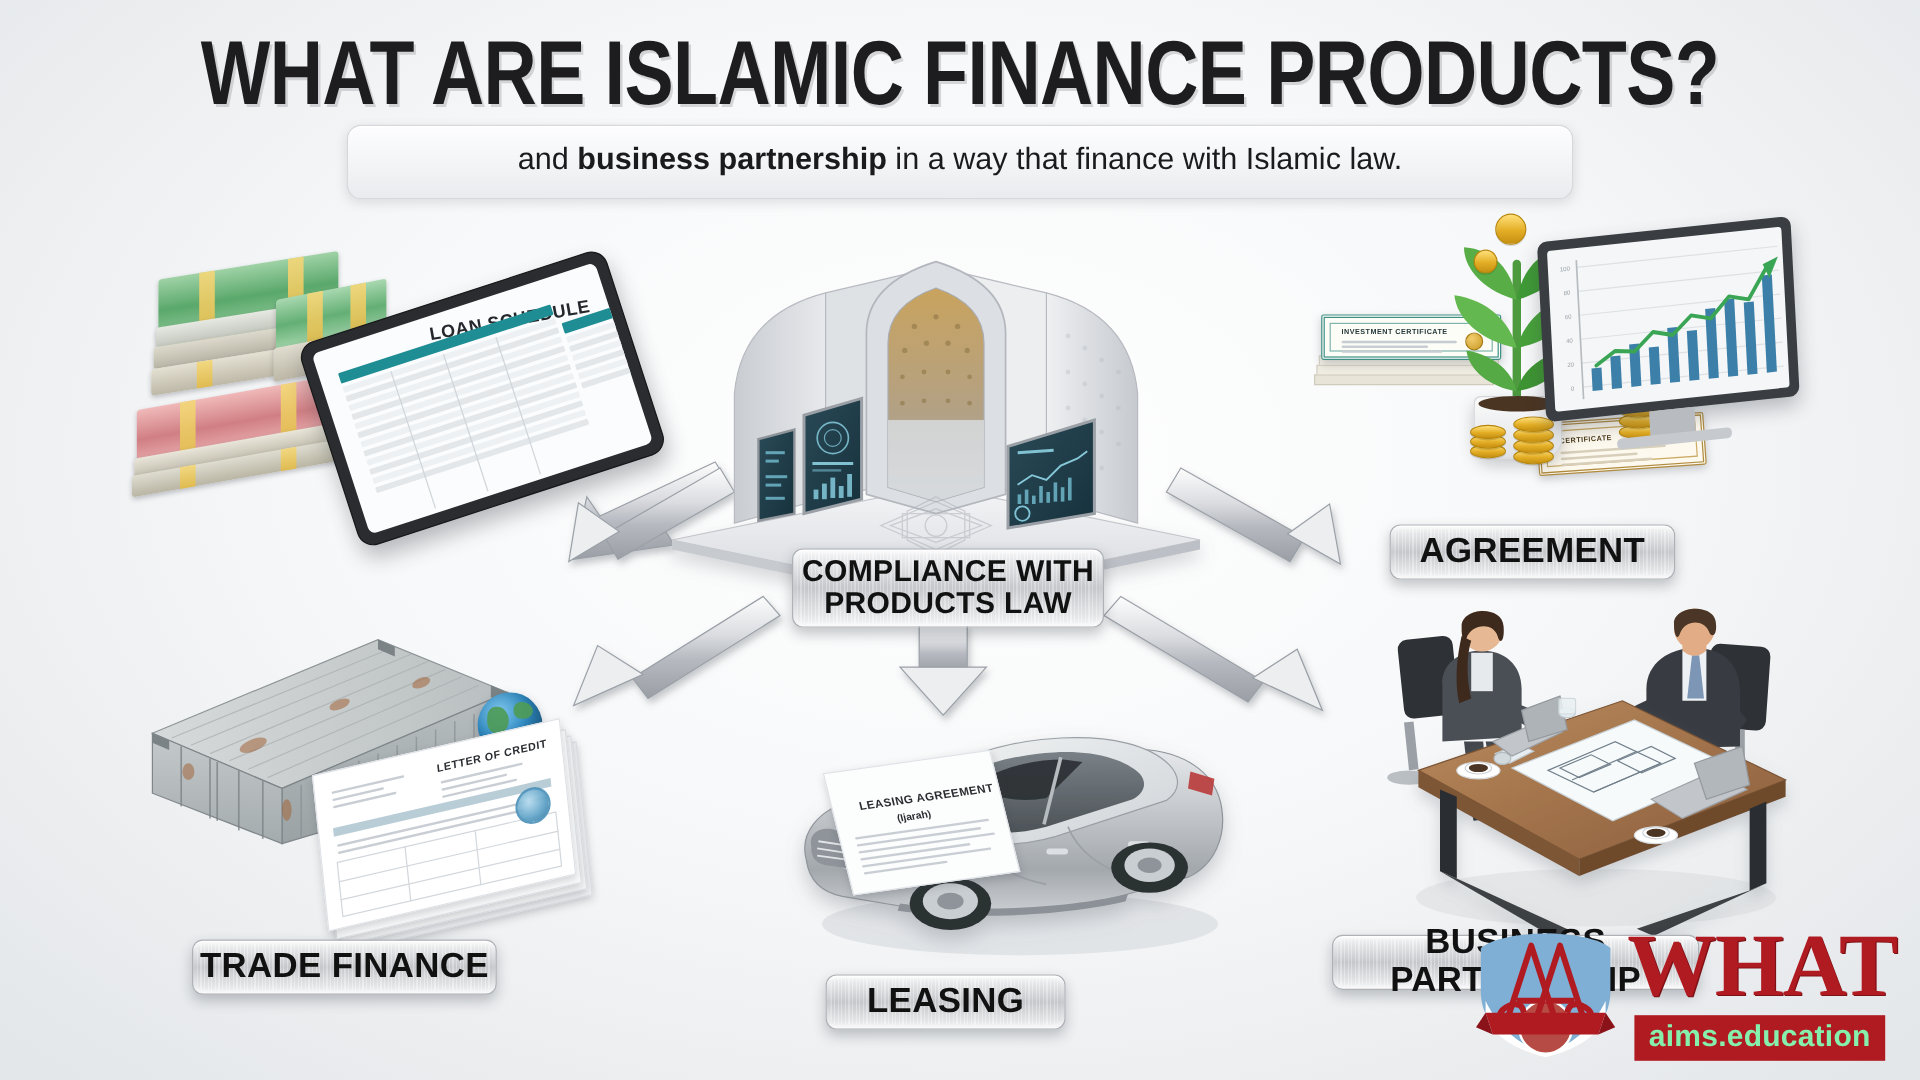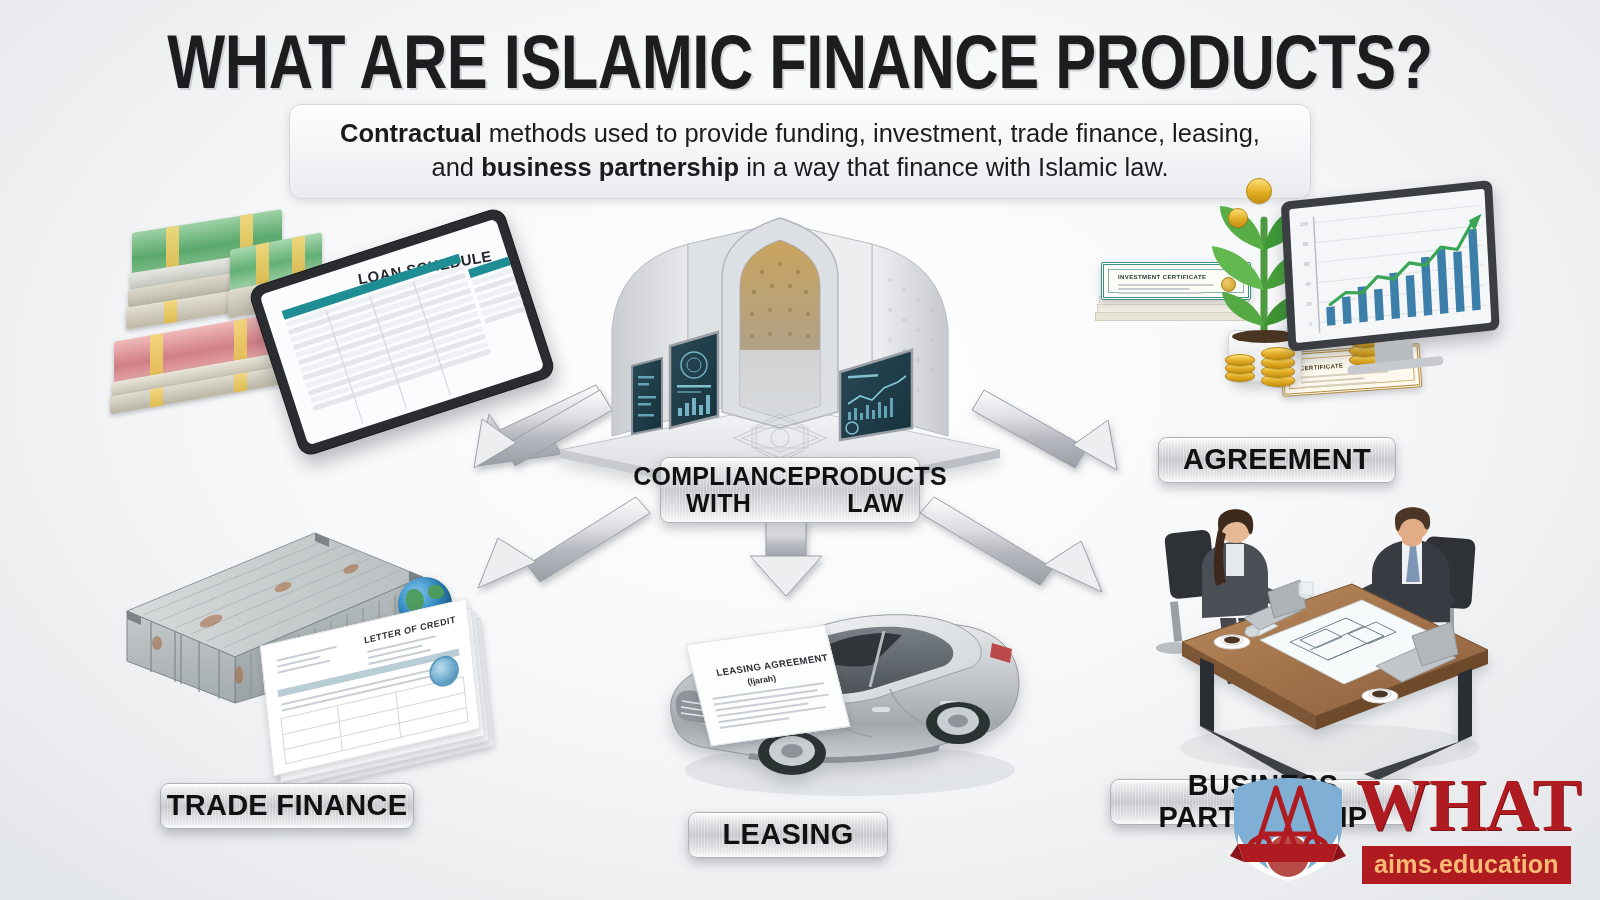--- a/index.html
+++ b/index.html
@@ -68,21 +68,21 @@
     background:repeating-linear-gradient(90deg,rgba(255,255,255,.25) 0 1px,rgba(0,0,0,.02) 1px 3px);
     pointer-events:none;
   }
   .plate span { position: relative; z-index: 2; }
 
   #plate-funding   { left:198px; top:437px; width:232px; height:46px; font-size:29px; }
   #plate-investment{ left:1158px; top:437px; width:238px; height:46px; font-size:29px; }
   #plate-trade     { left:160px; top:783px; width:254px; height:46px; font-size:29px; }
   #plate-leasing   { left:688px; top:812px; width:200px; height:46px; font-size:29px; }
   #plate-business  { left:1110px; top:779px; width:306px; height:46px; font-size:29px; }
-  #plate-center    { left:660px; top:457px; width:260px; height:66px; font-size:25px; z-index:46;}
+  #plate-center    { left:660px; top:457px; width:260px; height:66px; font-size:25px; flex-direction:column; z-index:46;}
 
   
   #center-stage { position:absolute; left:540px; top:200px; width:480px; height:300px; z-index:20;}
 
   
   .arrow-svg { position:absolute; z-index:12; overflow:visible; }
 
   
   .scene { position: absolute; z-index: 10; }
 
@@ -146,34 +146,33 @@
   #logo{ position:absolute; right:6px; bottom:10px; width:370px; height:130px; z-index:60;}
   #logo-wordmark{
     position:absolute; left:132px; top:8px;
     font-family:"Liberation Serif", serif;
     font-size:74px; font-weight:700; color:#b01b22;
     letter-spacing:-1px; line-height:1;
     text-shadow:1px 1px 0 #7e1116;
   }
   #logo-url-box{
     position:absolute; left:138px; top:86px; padding:4px 12px 5px;
-    background:#b01b22; color:#fdba74; font-size:25px; font-weight:700;
+    background:#b01b22; color:#86efac; font-size:25px; font-weight:700;
     letter-spacing:.2px;
   }
   #logo-crest{ position:absolute; left:0px; top:4px; width:128px; height:120px;}
 </style>
 </head>
 <body>
 
 <div id="stage">
 
   <div id="title">WHAT ARE ISLAMIC FINANCE PRODUCTS?</div>
 
   <div id="subtitle-box">
-    <span id="subtitle-line1"><span class="b">Contractual</span><span> methods used to provide funding, investment, trade finance, leasing,</span></span>
     <span id="subtitle-line2"><span>and </span><span class="b">business partnership</span><span> in a way that finance with Islamic law.</span></span>
   </div>
 
   <svg class="arrow-svg" style="left:0;top:0;width:1600px;height:900px" viewBox="0 0 1600 900">
     <defs>
       <linearGradient id="ag" x1="0" y1="0" x2="0" y2="1">
         <stop offset="0%" stop-color="#fdfdfd"></stop>
         <stop offset="38%" stop-color="#dadce0"></stop>
         <stop offset="62%" stop-color="#b6b9bf"></stop>
         <stop offset="100%" stop-color="#9a9ea5"></stop>

